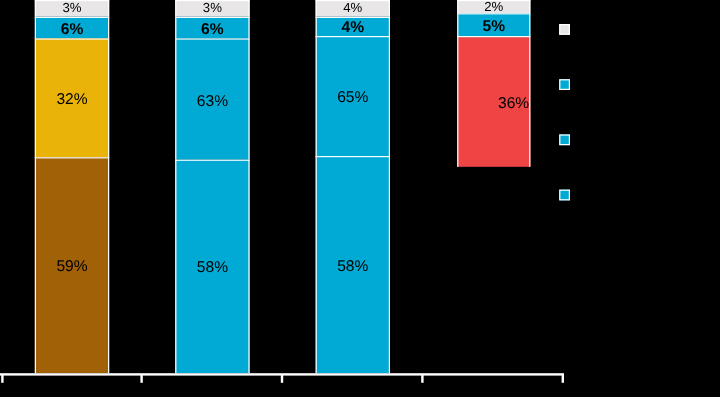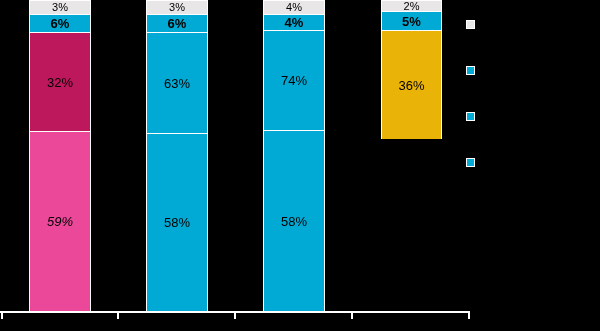--- a/index.html
+++ b/index.html
@@ -124,24 +124,24 @@
 <div id="chart-root">
 
   <div id="plot-area">
       <div class="bar-column" style="left: 29px; width: 62px;">
         <div class="bar-segment first" style="top: 0px; height: 14px; background: rgb(232, 230, 230);">
           <span class="seg-label small">3%</span>
         </div>
         <div class="bar-segment" style="top: 14px; height: 18px; background: rgb(0, 170, 212);">
           <span class="seg-label bold">6%</span>
         </div>
-        <div class="bar-segment" style="top: 32px; height: 99px; background: #be185d;">
+        <div class="bar-segment" style="top: 32px; height: 99px; background: #eab308;">
           <span class="seg-label plain">32%</span>
         </div>
-        <div class="bar-segment" style="top: 131px; height: 180px; background: #ec4899; font-style: italic;">
+        <div class="bar-segment" style="top: 131px; height: 180px; background: #a16207;">
           <span class="seg-label plain">59%</span>
         </div>
       </div>
       <div class="bar-column" style="left: 146px; width: 62px;">
         <div class="bar-segment first" style="top: 0px; height: 14px; background: rgb(232, 230, 230);">
           <span class="seg-label small">3%</span>
         </div>
         <div class="bar-segment" style="top: 14px; height: 18px; background: rgb(0, 170, 212);">
           <span class="seg-label bold">6%</span>
         </div>
@@ -153,34 +153,34 @@
         </div>
       </div>
       <div class="bar-column" style="left: 263px; width: 62px;">
         <div class="bar-segment first" style="top: 0px; height: 14px; background: rgb(232, 230, 230);">
           <span class="seg-label small">4%</span>
         </div>
         <div class="bar-segment" style="top: 14px; height: 16px; background: rgb(0, 170, 212);">
           <span class="seg-label bold">4%</span>
         </div>
         <div class="bar-segment" style="top: 30px; height: 100px; background: rgb(0, 170, 212);">
-          <span class="seg-label plain">74%</span>
+          <span class="seg-label plain">65%</span>
         </div>
         <div class="bar-segment" style="top: 130px; height: 181px; background: rgb(0, 170, 212);">
           <span class="seg-label plain">58%</span>
         </div>
       </div>
       <div class="bar-column" style="left: 381px; width: 61px;">
         <div class="bar-segment first" style="top: 0px; height: 11px; background: rgb(232, 230, 230);">
           <span class="seg-label small">2%</span>
         </div>
         <div class="bar-segment" style="top: 11px; height: 19px; background: rgb(0, 170, 212);">
           <span class="seg-label bold">5%</span>
         </div>
-        <div class="bar-segment" style="top: 30px; height: 109px; background: #eab308;">
+        <div class="bar-segment" style="top: 30px; height: 109px; background: #ef4444; justify-content: flex-end;">
           <span class="seg-label plain">36%</span>
         </div>
       </div>
     </div>
 
   <div id="axis-line"></div>
 
   <div id="legend">
       <div class="legend-item" style="top: 20px;">
         <span class="legend-swatch" style="background: rgb(232, 230, 230);"></span>

